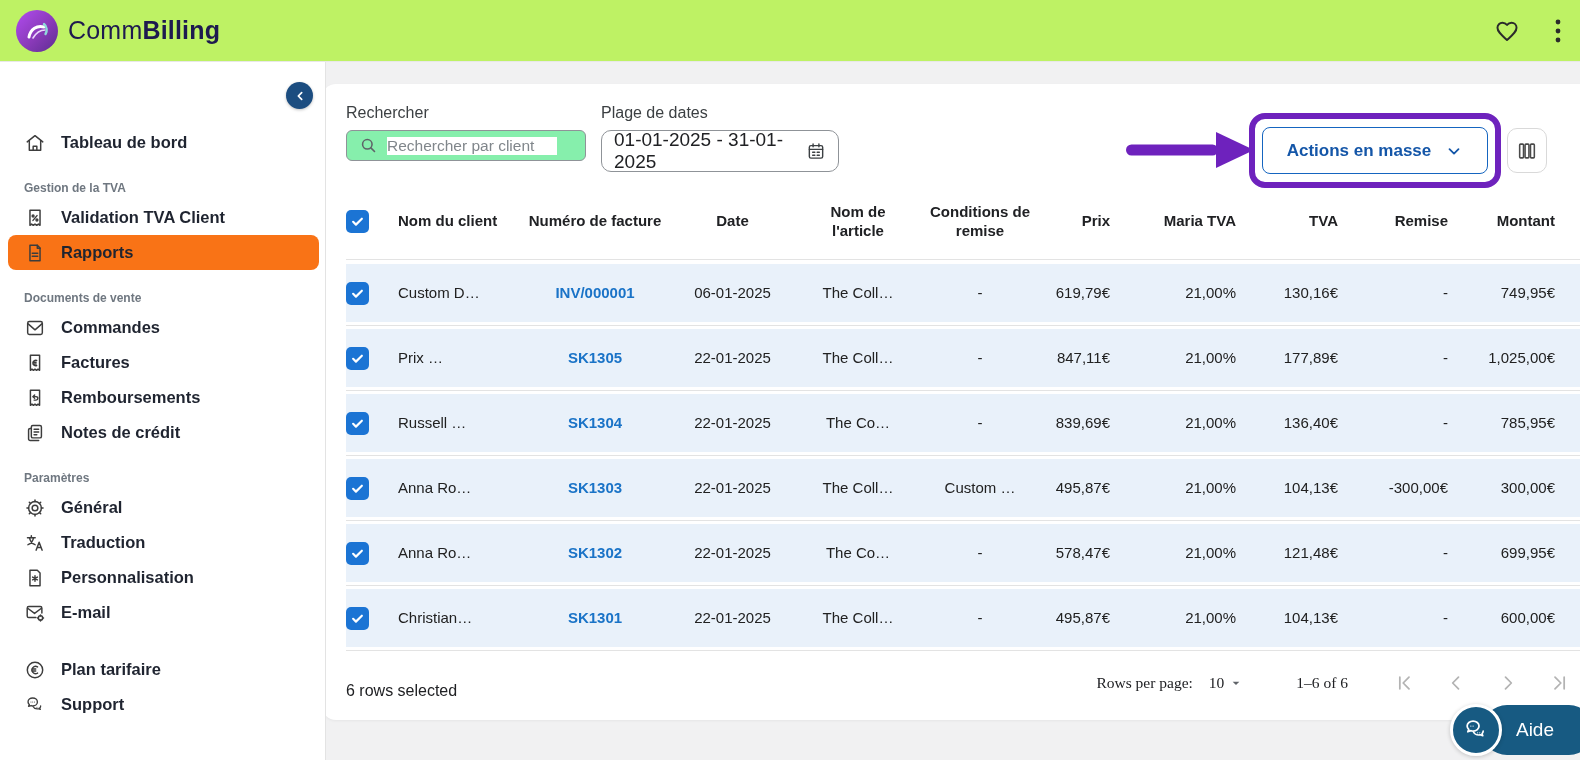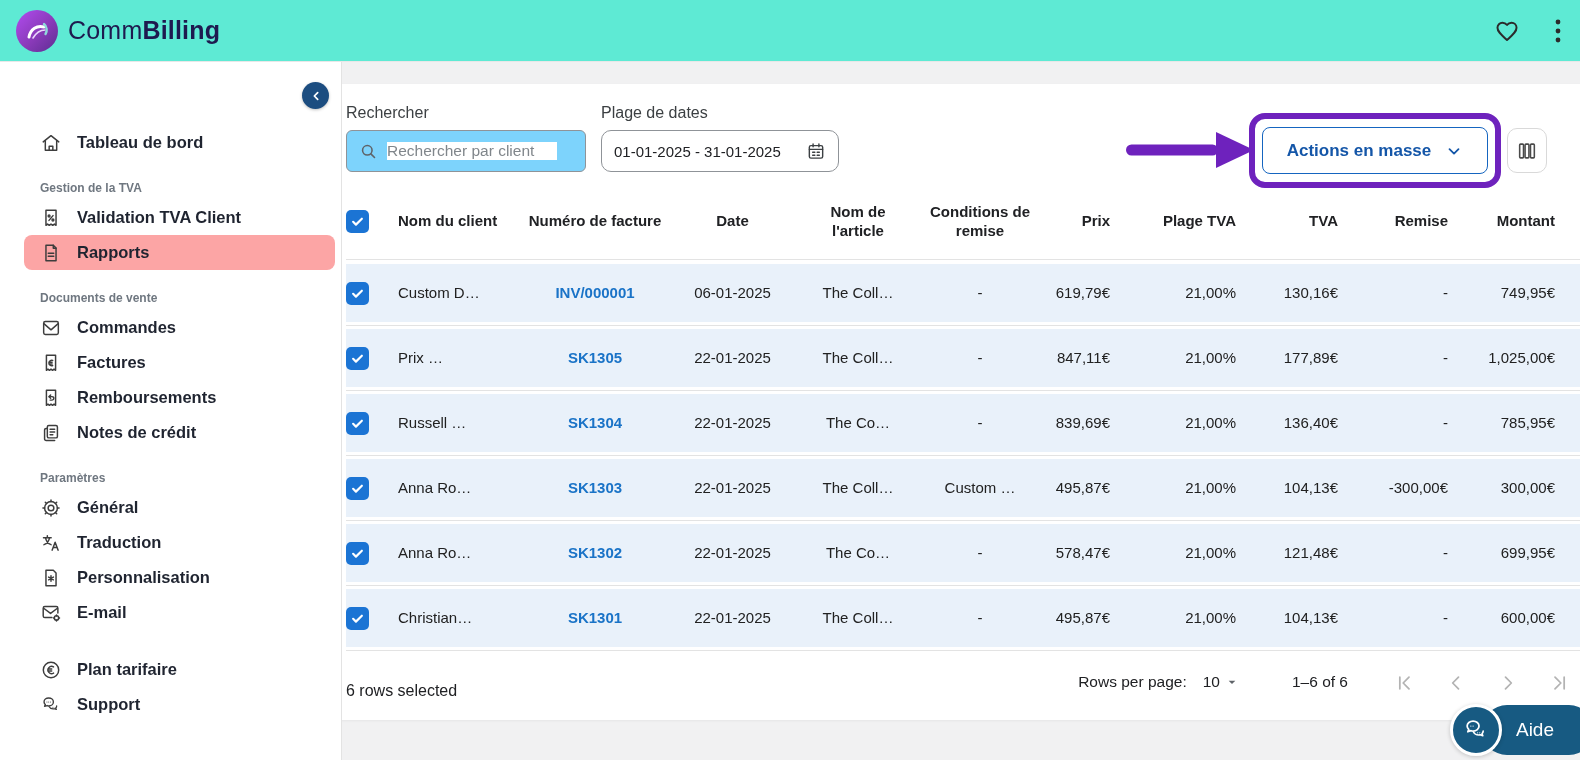--- a/index.html
+++ b/index.html
@@ -1,49 +1,49 @@
 <!DOCTYPE html>
 <html><head>
 <meta charset="utf-8">
 <style>
   * { box-sizing: border-box; margin: 0; padding: 0; }
   html,body { width:1580px; height:760px; overflow:hidden; font-family:"Liberation Sans",sans-serif; background:#fff; color:#212121; }
   .icon svg { display:block; }
 
   
-  .topbar { position:absolute; left:0; top:0; width:1580px; height:62px; background:#5eead4; border-bottom:1px solid #e8e8e8; display:flex; align-items:center; padding:0 16px; z-index:5; }
+  .topbar { position:absolute; left:0; top:0; width:1580px; height:62px; background:#bef264; border-bottom:1px solid #e8e8e8; display:flex; align-items:center; padding:0 16px; z-index:5; }
   .brand { display:flex; align-items:center; gap:10px; }
   .brand-mark { width:42px; height:42px; border-radius:50%; background:linear-gradient(135deg,#b14cf0 0%,#8a3ab9 55%,#5c2d91 100%); position:relative; overflow:hidden; }
   .brand-name { font-size:25px; color:#1e1a4f; letter-spacing:.2px; }
   .brand-name b { font-weight:700; }
   .topbar-right { margin-left:auto; display:flex; align-items:center; gap:34px; padding-right:2px; }
   .top-icon { cursor:pointer; }
 
   
-  .sidebar { position:absolute; left:16px; top:62px; width:326px; height:698px; background:#fff; border-right:1px solid #e3e3e3; z-index:4; }
+  .sidebar { position:absolute; left:0; top:62px; width:326px; height:698px; background:#fff; border-right:1px solid #e3e3e3; z-index:4; }
   .collapse-btn { position:absolute; top:20px; right:12px; width:27px; height:27px; border-radius:50%; background:#1c4d80; display:flex; align-items:center; justify-content:center; cursor:pointer; box-shadow:0 1px 3px rgba(0,0,0,.25); }
   .nav { padding-top:63px; }
   .nav-item { height:35px; margin:0 6px 0 8px; padding-left:16px; display:flex; align-items:center; gap:15px; font-size:16.5px; font-weight:600; color:#1f2430; border-radius:8px; cursor:pointer; }
-  .nav-item.selected { background:#fca5a5; }
+  .nav-item.selected { background:#f97316; }
   .nav-section { margin:21px 0 5px 24px; font-size:12px; color:#6f7780; font-weight:600; }
   .nav-gap { height:22px; }
   .nav .ic { width:22px; height:22px; flex:0 0 22px; }
 
   
   .main { position:absolute; left:294px; top:62px; right:0; bottom:0; background:#f1f1f2; }
   .card { position:absolute; left:28px; top:22px; right:-24px; height:636px; background:#fff; border-radius:14px; box-shadow:0 1px 3px rgba(0,0,0,.05); padding:20px 0 0 24px; }
 
   
   .filters { display:flex; gap:15px; }
   .fgroup { display:flex; flex-direction:column; gap:8px; }
   .flabel { font-size:16px; color:#3c4043; }
-  .search-box { width:240px; height:42px; border:1px solid #8f9398; border-radius:6px; display:flex; align-items:center; padding:0 12px; gap:9px; background:#7dd3fc; }
+  .search-box { width:240px; height:31px; border:1px solid #8f9398; border-radius:6px; display:flex; align-items:center; padding:0 12px; gap:9px; background:#86efac; }
   .search-box input { border:none; outline:none; font-size:15.5px; width:170px; font-family:"Liberation Sans",sans-serif; color:#212121; }
   .search-box input::placeholder { color:#80868b; }
-  .date-box { width:238px; height:42px; border:1px solid #8f9398; border-radius:10px; display:flex; align-items:center; justify-content:space-between; padding:0 12px; font-size:15px; color:#202124; cursor:pointer; background:#fff; }
+  .date-box { width:238px; height:42px; border:1px solid #8f9398; border-radius:10px; display:flex; align-items:center; justify-content:space-between; padding:0 12px; font-size:19px; color:#202124; cursor:pointer; background:#fff; }
 
   
   .bulk-btn { position:absolute; left:1262px; top:127px; width:226px; height:47px; background:#fff; border:1px solid #1565c0; border-radius:8px; display:flex; align-items:center; justify-content:center; gap:14px; font-size:17px; font-weight:700; color:#1456a8; cursor:pointer; z-index:3; }
   .toolbar-divider { position:absolute; left:1499px; top:130px; width:1px; height:41px; background:#dcdcdc; }
   .columns-btn { position:absolute; left:1507px; top:128px; width:40px; height:45px; border:1px solid #d9d9d9; border-radius:10px; background:#fff; display:flex; align-items:center; justify-content:center; cursor:pointer; }
 
   
   .annotation-box { position:absolute; left:1249px; top:113px; width:252px; height:75px; border:6px solid #6e22bd; border-radius:16px; pointer-events:none; z-index:6; }
   .annotation-arrow { position:absolute; left:1124px; top:128px; pointer-events:none; z-index:6; }
 
@@ -59,21 +59,21 @@
   .c-left { text-align:left; }
   .c-center { text-align:center; }
   .c-right { text-align:right; }
   .pad-l { padding-left:24px; text-align:center; }
   .cell-link { color:#1a73c7; font-weight:700; }
   .checkbox { width:23px; height:23px; border-radius:5px; background:#1b74d4; display:flex; align-items:center; justify-content:center; cursor:pointer; }
 
   
   .tfooter { height:64px; border-top:1px solid #e3e3e3; margin-top:3px; display:flex; align-items:center; font-size:15.5px; color:#202124; padding-right:34px; }
   .sel-text { font-size:16px;margin-top:16px; }
-  .foot-right { margin-left:auto; display:flex; align-items:flex-start; }
+  .foot-right { margin-left:auto; display:flex; align-items:center;font-family:Liberation Serif, serif; }
   .rpp-label { margin-right:16px; }
   .rpp-select { display:flex; align-items:center; gap:4px; cursor:pointer; margin-right:52px; }
   .range { margin-right:46px; }
   .pager { display:flex; align-items:center; gap:32px; }
   .pager .pbtn { cursor:pointer; }
 
   
   .help { position:absolute; right:-14px; bottom:4px; display:flex; align-items:center; z-index:7; }
   .help-circle { width:52px; height:52px; border-radius:50%; background:#175a82; border:3px solid #fff; display:flex; align-items:center; justify-content:center; margin-right:-20px; z-index:2; box-shadow:0 1px 4px rgba(0,0,0,.2); }
   .help-pill { height:50px; background:#175a82; border-radius:25px; color:#fff; font-size:19px; display:flex; align-items:center; padding:0 40px 0 34px; }
@@ -292,21 +292,21 @@
                 <path d="M5 12.5l4.5 4.5L19 7.5" stroke="#fff" stroke-width="3.4" fill="none" stroke-linecap="round" stroke-linejoin="round"></path>
               </svg>
             </span>
           </div>
         <div class="c-left">Nom du client</div>
         <div class="c-center">Numéro de facture</div>
         <div class="c-center">Date</div>
         <div class="pad-l">Nom de l'article</div>
         <div class="pad-l">Conditions de remise</div>
         <div class="c-right">Prix</div>
-        <div class="c-right">Plage TVA</div>
+        <div class="c-right">Maria TVA</div>
         <div class="c-right">TVA</div>
         <div class="c-right">Remise</div>
         <div class="c-right">Montant</div>
       </div>
       <div class="tbody">
         <div class="tgrid trow">
           <div class="c-left">
               <span class="checkbox icon">
                 <svg width="15" height="15" viewBox="0 0 24 24">
                   <path d="M5 12.5l4.5 4.5L19 7.5" stroke="#fff" stroke-width="3.4" fill="none" stroke-linecap="round" stroke-linejoin="round"></path>

